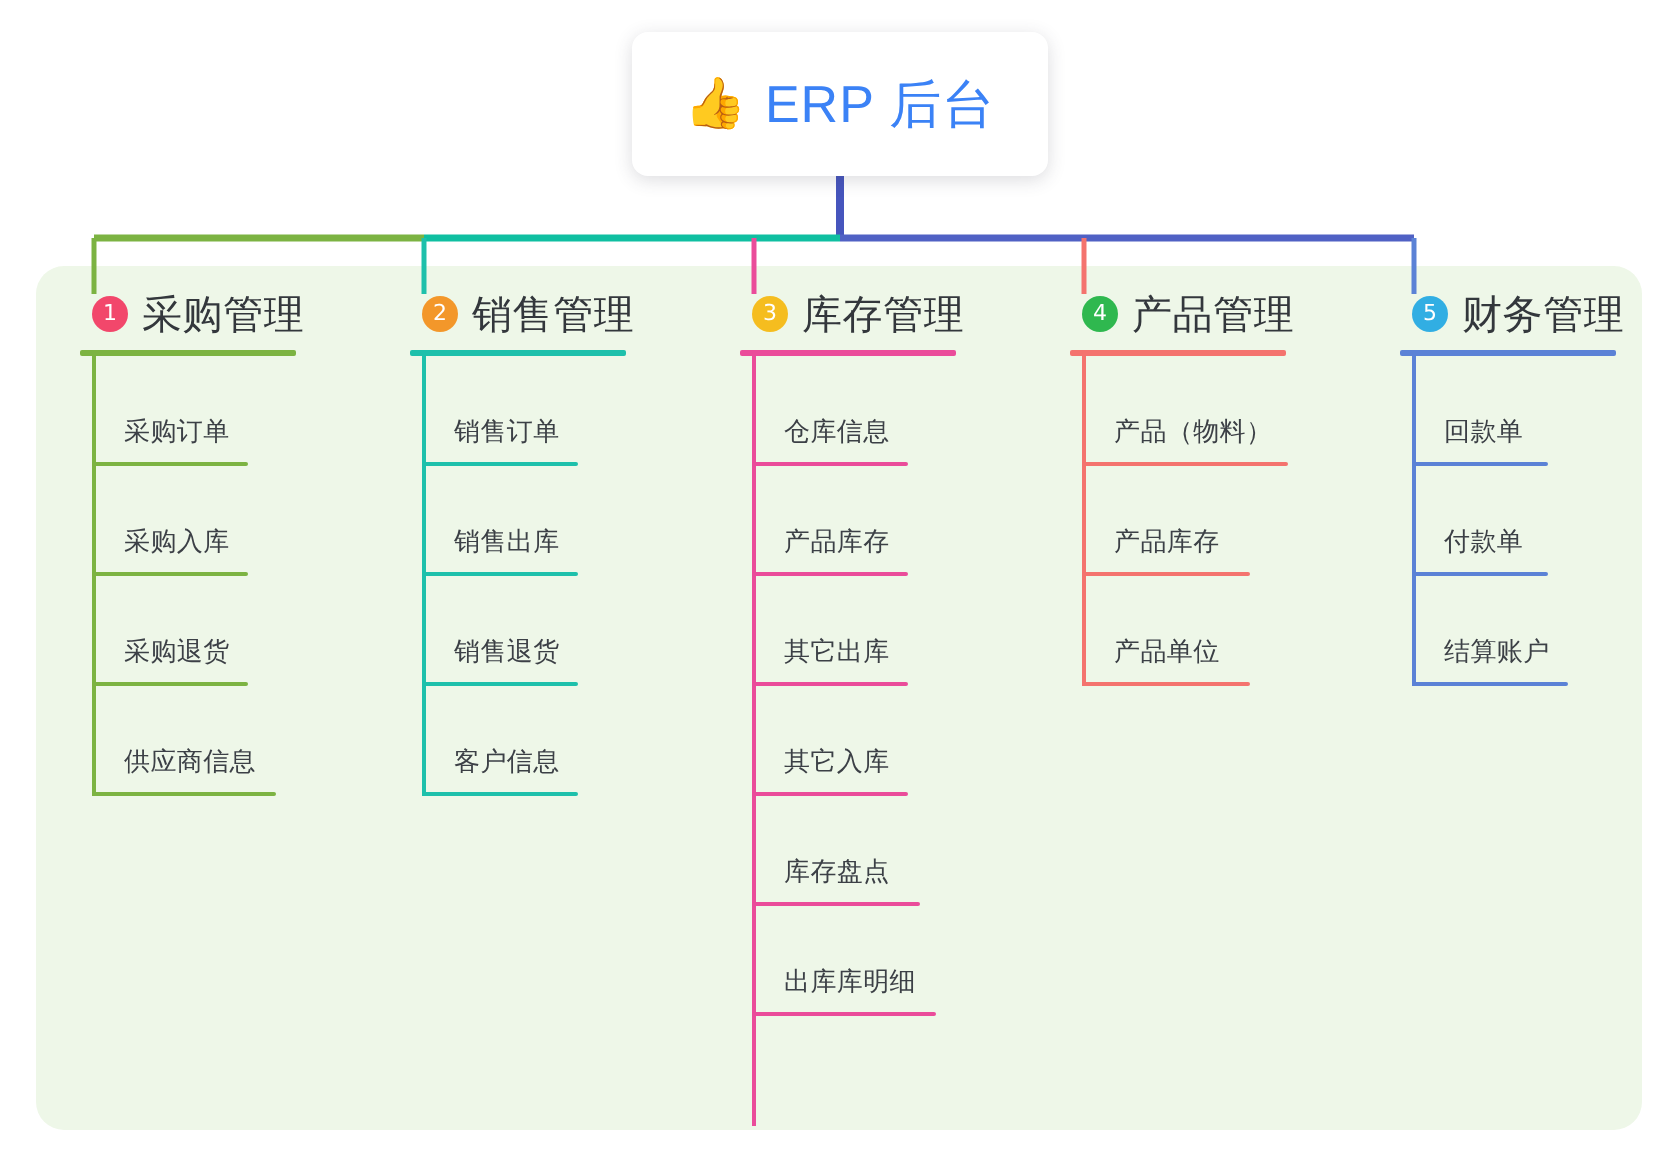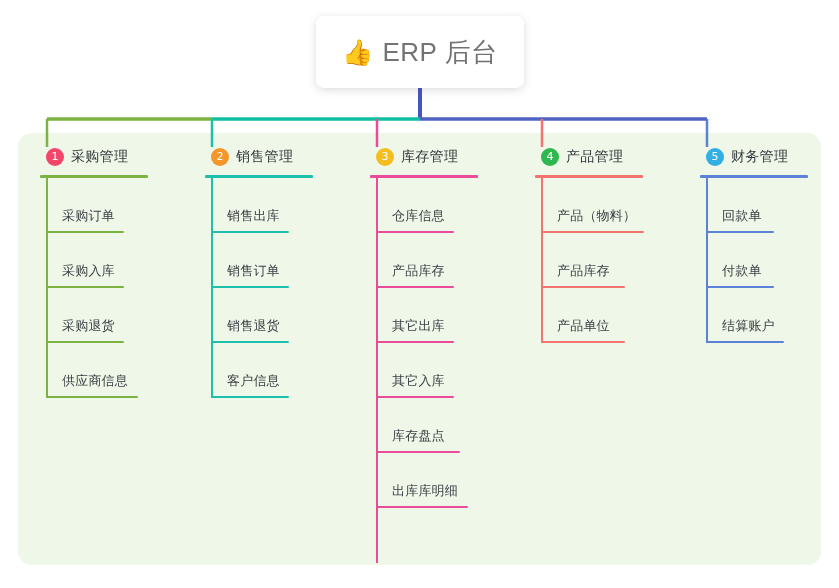--- a/index.html
+++ b/index.html
@@ -37,21 +37,21 @@
     z-index: 6;
   }
   .root-emoji {
     font-size: 25px;
     line-height: 1;
     display: inline-block;
     filter: saturate(1.05);
   }
   .root-title {
     font-size: 26px;
-    color: #737373;
+    color: #3b82f6;
     letter-spacing: 0.5px;
     white-space: nowrap;
   }
 
   
   .panel {
     position: absolute;
     left: 18px;
     top: 133px;
     width: 803px;
@@ -97,21 +97,21 @@
     height: 18px;
     border-radius: 50%;
     color: #ffffff;
     font-size: 11px;
     line-height: 18px;
     text-align: center;
     font-family: "DejaVu Sans", sans-serif;
     flex: 0 0 auto;
   }
   .col-title {
-    font-size: 14px;
+    font-size: 20px;
     color: #33373c;
     white-space: nowrap;
     letter-spacing: 0.3px;
   }
   .head-rule {
     height: 3px;
     margin-top: 6px;
     border-radius: 1px;
   }
 
@@ -200,25 +200,25 @@
       </div>
       <div class="column" style="left: 205px;">
         <div class="col-head">
           <span class="badge" style="background: rgb(243, 151, 42);">2</span>
           <span class="col-title">销售管理</span>
         </div>
         <div class="head-rule" style="width: 108px; background: rgb(30, 192, 171);"></div>
         <div class="col-body" style="height: 220px;">
           <div class="spine" style="height: 220px; background: rgb(30, 192, 171);"></div>
           <div class="item">
+            <span class="item-label">销售订单</span>
+            <div class="item-rule" style="width: 78px; background: rgb(30, 192, 171);"></div>
+          </div>
+          <div class="item">
             <span class="item-label">销售出库</span>
-            <div class="item-rule" style="width: 78px; background: rgb(30, 192, 171);"></div>
-          </div>
-          <div class="item">
-            <span class="item-label">销售订单</span>
             <div class="item-rule" style="width: 78px; background: rgb(30, 192, 171);"></div>
           </div>
           <div class="item">
             <span class="item-label">销售退货</span>
             <div class="item-rule" style="width: 78px; background: rgb(30, 192, 171);"></div>
           </div>
           <div class="item">
             <span class="item-label">客户信息</span>
             <div class="item-rule" style="width: 78px; background: rgb(30, 192, 171);"></div>
           </div>

